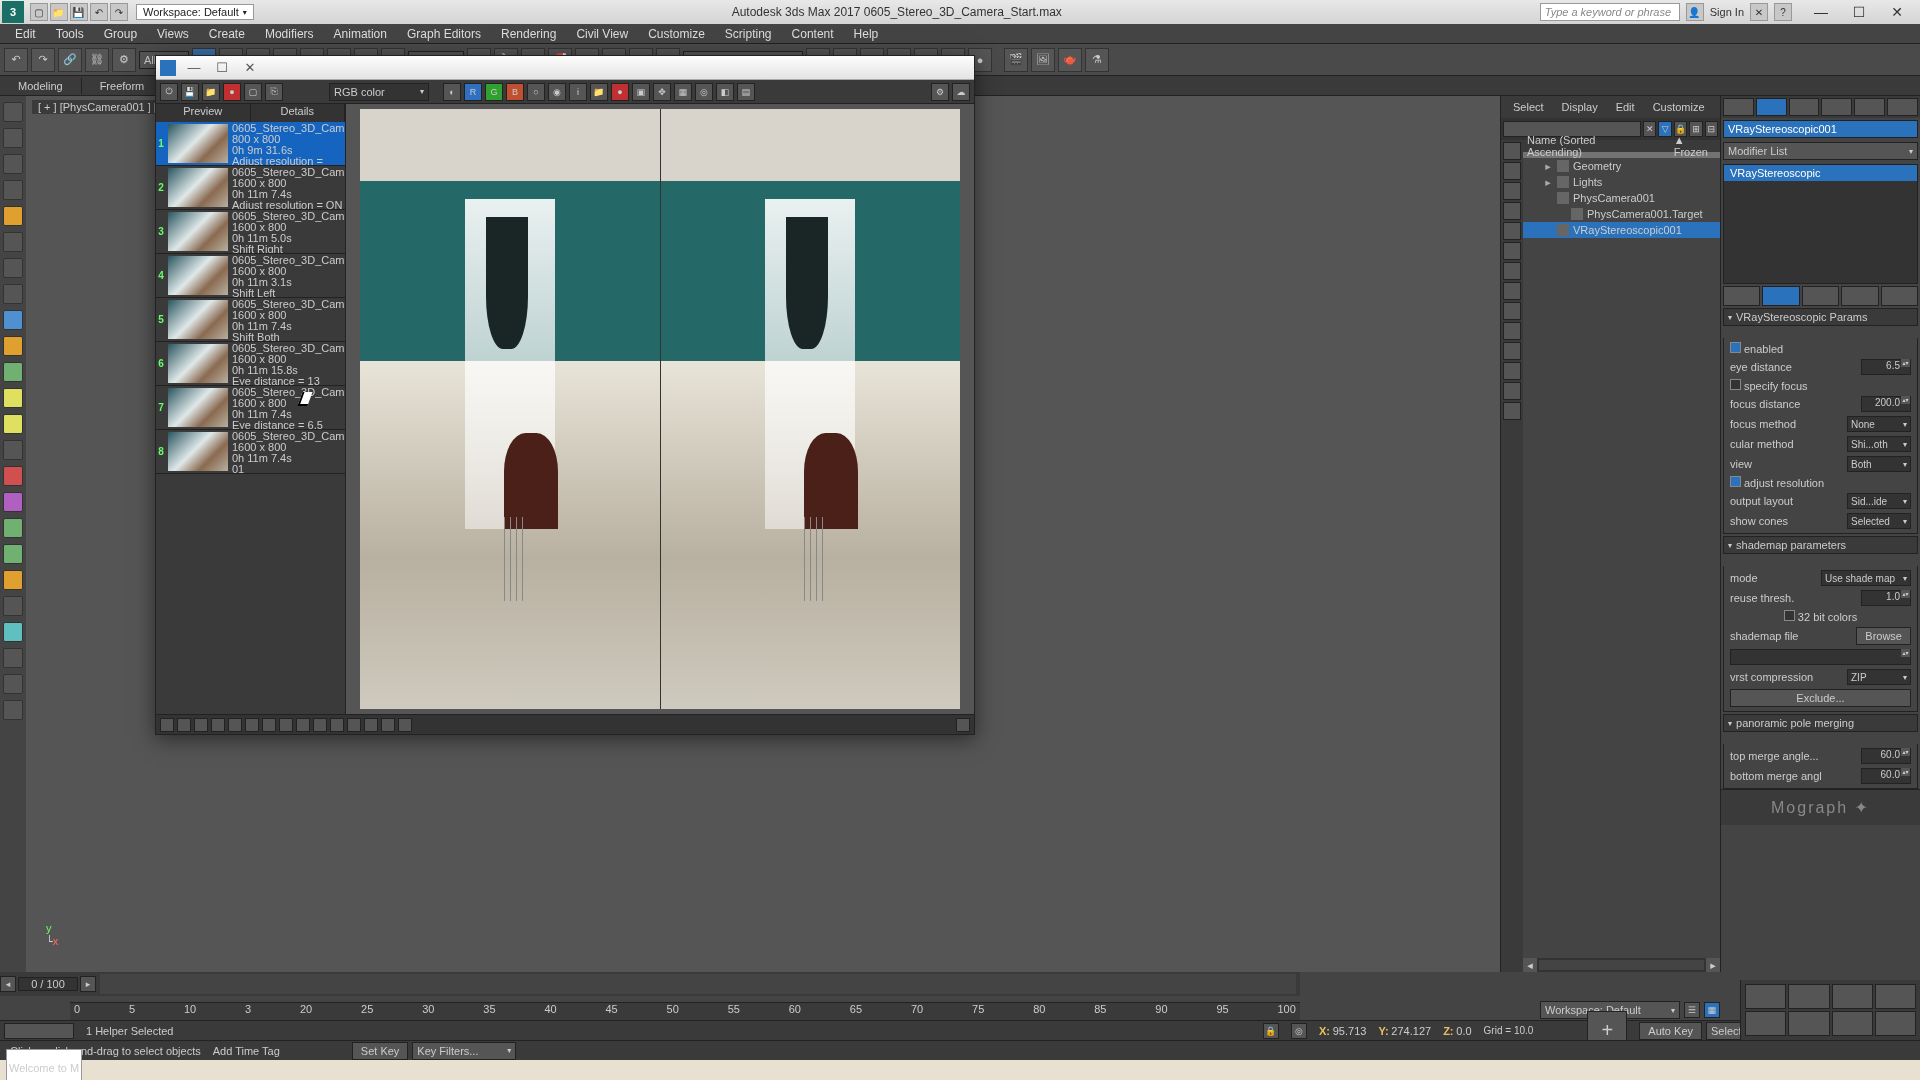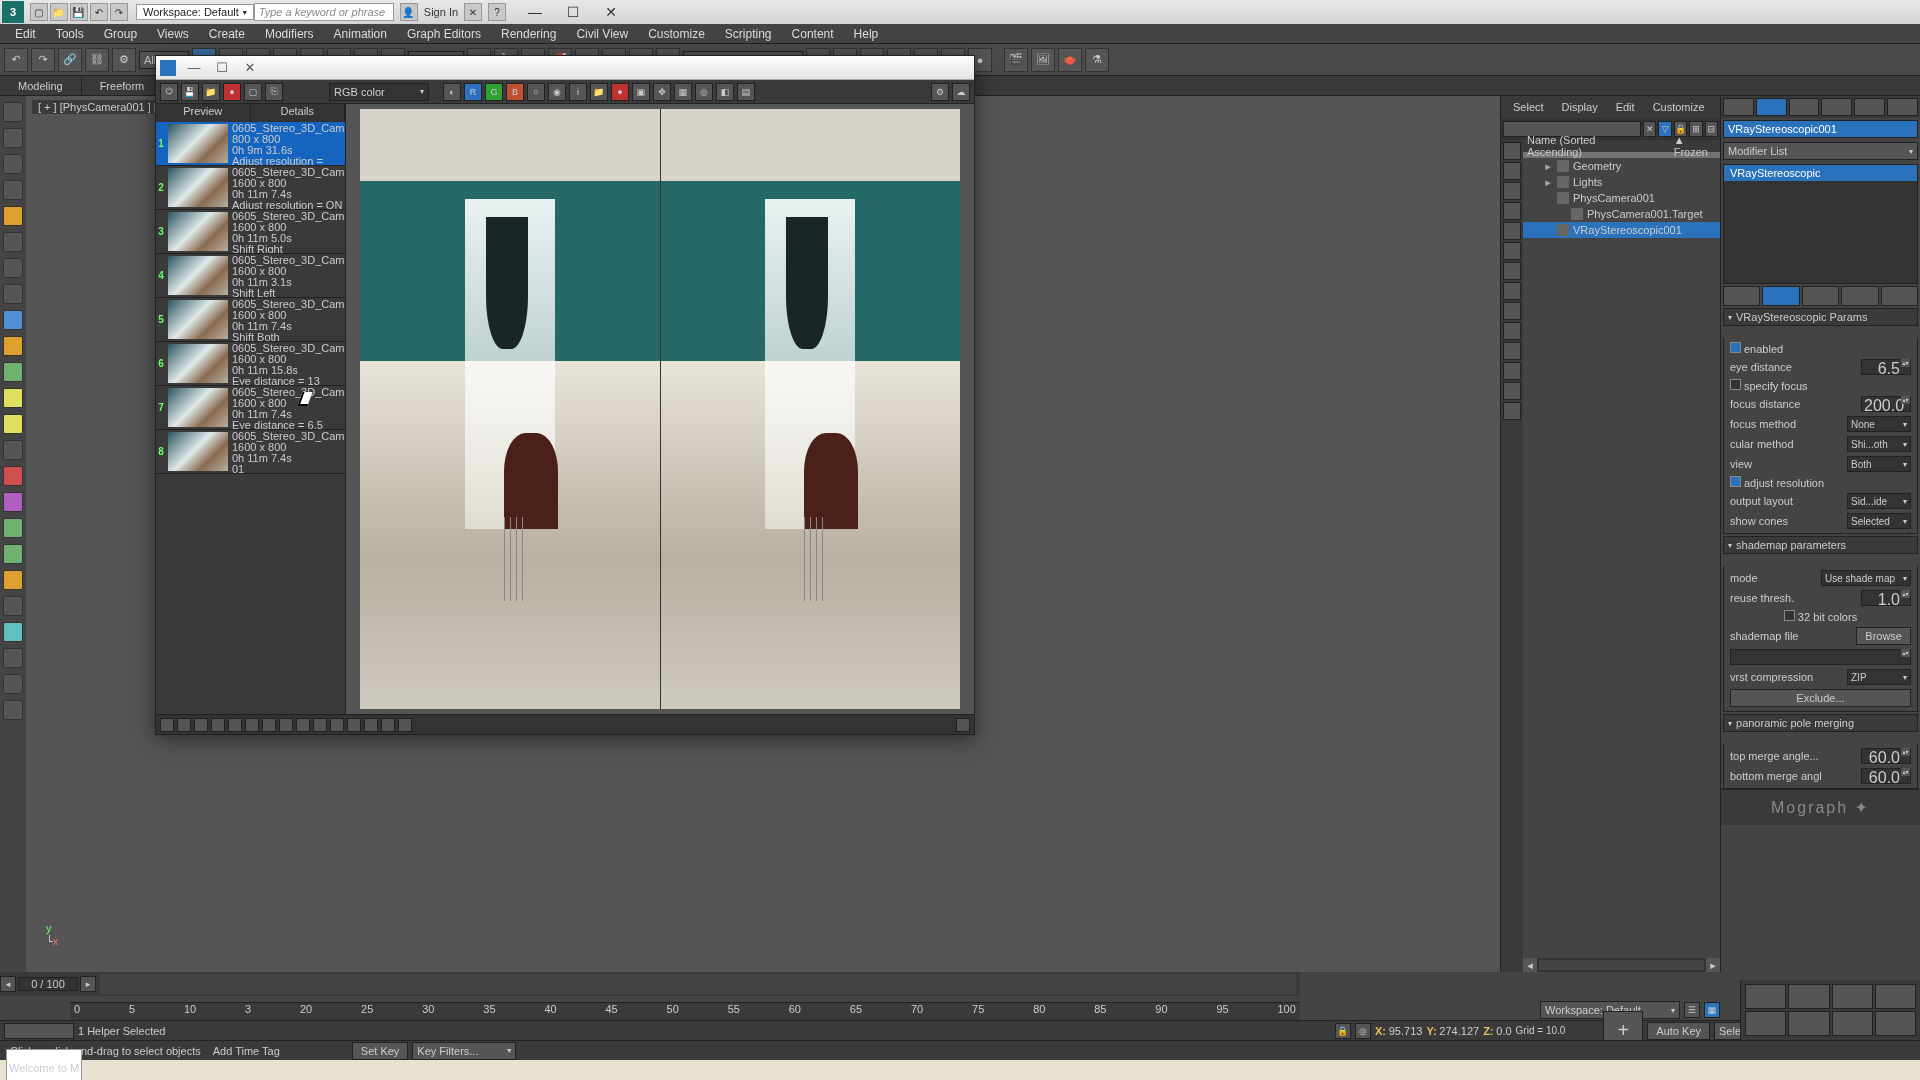--- a/index.html
+++ b/index.html
@@ -66,21 +66,21 @@
 .modtool{ height:20px; display:flex; gap:2px; padding:0 2px;}
 .modtool span{flex:1;background:#555;border:1px solid #222;}
 .modtool span.on{background:#2a72bb;}
 .rollhead { background:#3a3a3a; border:1px solid #222; margin:2px 2px 12px 2px; padding:2px 4px; display:flex; align-items:center; gap:4px;}
 .rollhead::before{content:"▾";font-size:8px;}
 .rollbody { background:#444; border:1px solid #222; border-top:none; margin:0 2px; padding:4px 6px; display:flex; flex-direction:column; gap:4px;}
 .prow { display:flex; align-items:center; justify-content:space-between; gap:4px;}
 .prow label{ color:#ccc; font-size:11px; white-space:nowrap;}
 .chk{ width:11px; height:11px; border:1px solid #888; background:#333; display:inline-block; margin-right:3px;}
 .chk.on{ background:#2a72bb;}
-.spin{ width:50px; height:16px; background:#333; border:1px solid #222; color:#ccc; text-align:right; padding:0 10px 0 2px; position:relative; font-size:16px;}
+.spin{ width:50px; height:16px; background:#333; border:1px solid #222; color:#ccc; text-align:right; padding:0 10px 0 2px; position:relative; font-size:10px;}
 .spin::after{content:"▴▾"; position:absolute; right:0; top:-1px; font-size:6px; line-height:8px; background:#555; width:9px; text-align:center;}
 .ddv{ width:64px; height:16px; background:#333; border:1px solid #222; display:flex; align-items:center; justify-content:space-between; padding:0 3px; font-size:10px;}
 .ddv::after{content:"▾";font-size:8px;}
 .btnw{ background:#555; border:1px solid #222; padding:1px 8px; height:18px; display:inline-flex;align-items:center;}
 .logo-mograph{ height:36px; display:flex;align-items:center;justify-content:center; color:#888; font-size:16px; letter-spacing:2px; border-top:1px solid #222;background:#3a3a3a;}
 
 
 .vfb { position:absolute; left:155px; top:55px; width:820px; height:680px; background:#444; border:1px solid #222; box-shadow:0 4px 20px rgba(0,0,0,.5); display:flex; flex-direction:column; z-index:50;}
 .vfb-title { height:24px; background:linear-gradient(#fdfdfd,#e4e4e4); display:flex; align-items:center; padding:0 4px; color:#222; border-bottom:1px solid #aaa;}
 .vfb-title .t{ flex:1; color:#333;}
@@ -114,21 +114,21 @@
 .vfb-bot .sp{flex:1;}
 
 
 .timezone{ position:absolute; bottom:84px; left:0; right:620px; height:24px; background:#3a3a3a; display:flex; align-items:center;}
 .timezone .slider-area{flex:1;position:relative;height:20px;background:#444;margin:0 4px;overflow:hidden;}
 .timezone .fr{ width:60px; text-align:center; background:#333; border:1px solid #222; margin:0 2px;}
 .ticks{position:absolute;bottom:60px;left:70px;right:620px;height:18px;display:flex;justify-content:space-between;padding:0 4px;color:#aaa;font-size:10px;background:#3a3a3a;border-top:1px solid #222;}
 .wslabel{position:absolute;bottom:60px;right:200px;width:180px;height:20px;display:flex;align-items:center;gap:4px;}
 .wslabel .dd{flex:1;margin:0;}
 
-.status1{ position:absolute; bottom:40px; left:0; right:0; height:20px; background:#3a3a3a; display:flex; align-items:center; padding:2px 4px; gap:4px; border-top:1px solid #222;}
+.status1{ position:absolute; bottom:40px; left:0; right:0; height:20px; background:#3a3a3a; display:flex; align-items:center; padding:2px 4px; gap:12px; border-top:1px solid #222;}
 .status1 .promptbox{ width:70px; background:#555; border:1px solid #222; height:16px;}
 .status1 .sel{ color:#ccc;}
 .status1 .sp{flex:1;}
 .status1 .coord{ color:#ccc; font-size:10px;}
 .status1 .coord b{color:#e8c060;}
 .status2{ position:absolute; bottom:20px; left:0; right:0; height:20px; background:#3a3a3a; display:flex; align-items:center; padding:0 4px; gap:6px; border-top:1px solid #222;}
 .prompt{ position:absolute; bottom:0; left:0; right:0; height:20px; background:#e8e0d0; color:#333; padding:2px 6px; font-family:monospace; font-size:11px;}
 .prompt .w{ background:#fff; border:1px solid #999; padding:12px 2px;}
 .playback{display:flex;gap:1px;}
 .playback span{width:18px;height:16px;background:#555;border:1px solid #222;display:inline-flex;align-items:center;justify-content:center;font-size:9px;}
@@ -149,20 +149,21 @@
 <div class="titlebar">
   <div class="logo">3</div>
   <div class="qat">
     <span>▢</span>
     <span>📁</span>
     <span>💾</span>
     <span>↶</span>
     <span>↷</span>
   </div>
   <div class="ws">Workspace: Default</div>
+  <div class="title">Autodesk 3ds Max 2017   0605_Stereo_3D_Camera_Start.max</div>
   <div class="search">Type a keyword or phrase</div>
   <div class="right">
     <span class="iconbtn">👤</span>
     <span class="signin">Sign In</span>
     <span class="iconbtn">✕</span>
     <span class="iconbtn">?</span>
   </div>
   <div class="winbtns">
     <span>—</span>
     <span>☐</span>

